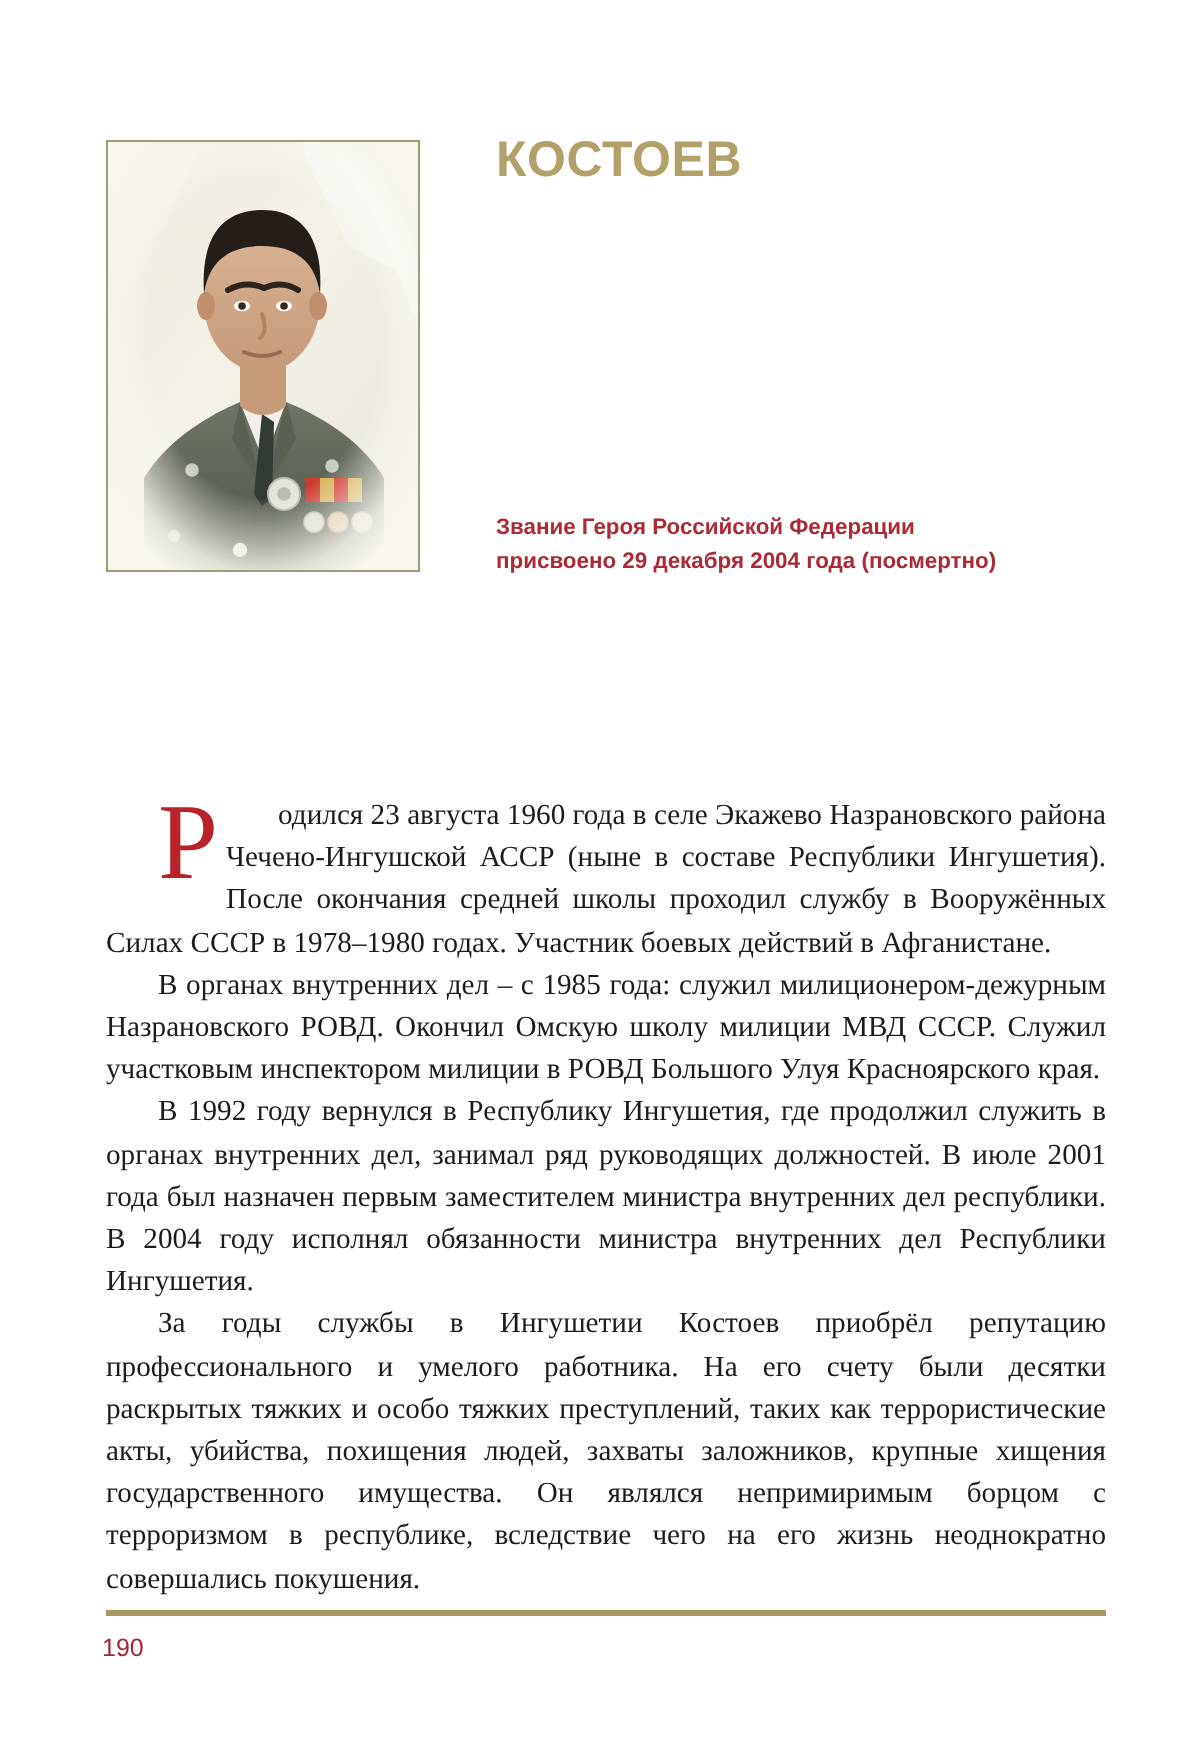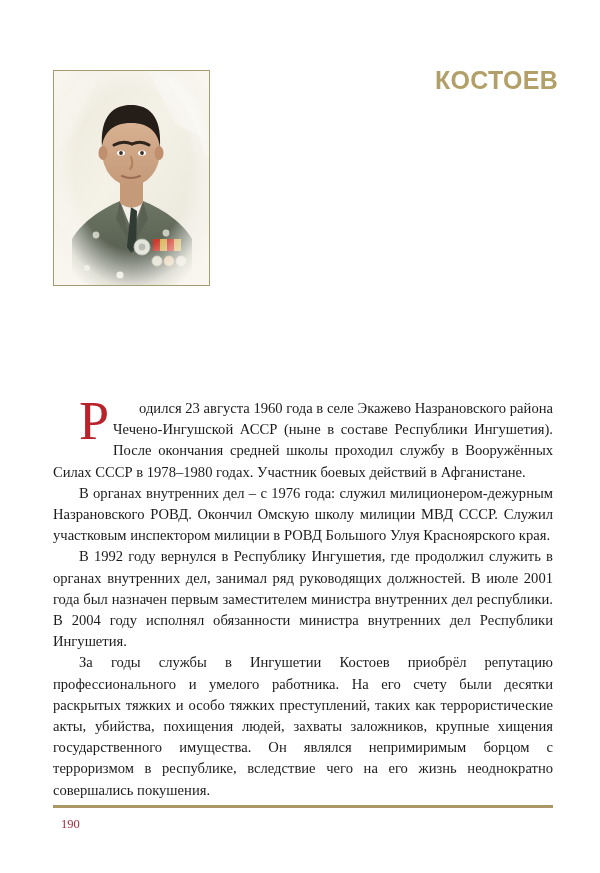--- a/index.html
+++ b/index.html
@@ -15,21 +15,20 @@
     font-family: "Liberation Serif", "DejaVu Serif", serif;
   }
 
   
   #header {
     position: absolute;
     left: 0;
     top: 0;
     width: 600px;
     height: 320px;
-    text-align: right;
   }
 
   
   #photo-frame {
     position: absolute;
     left: 53px;
     top: 70px;
     width: 155px;
     height: 214px;
     border: 1px solid #a39b72;
@@ -109,24 +108,24 @@
   #footer-rule {
     position: absolute;
     left: 53px;
     top: 805px;
     width: 500px;
     height: 3px;
     background: #ab9763;
   }
   #page-number {
     position: absolute;
-    left: 61px;
+    left: 51px;
     top: 816px;
     color: #a4283a;
-    font-family: Liberation Serif, serif;
+    font-family: Liberation Sans, sans-serif;
     font-size: 12.5px;
     line-height: 16px;
   }
 </style>
 </head>
 <body>
 
 <div id="page">
 
   <div id="header">
@@ -204,26 +203,30 @@
         <circle cx="127" cy="190" r="5" fill="#dedad0" stroke="#bdb9af" stroke-width="0.8"></circle>
 
         <rect x="0" y="0" width="155" height="214" fill="url(#vignette)"></rect>
       </svg>
     </div>
 
     <div id="name-block">
       <div class="name-line" id="name-surname">КОСТОЕВ</div>
     </div>
 
+    <div id="award-note">
+      <div class="award-line">Звание Героя Российской Федерации</div>
+      <div class="award-line">присвоено 29 декабря 2004 года (посмертно)</div>
+    </div>
 
   </div>
 
   <div id="article">
     <p id="para-1"><span id="dropcap">Р</span><span>одился 23 августа 1960 года в селе Экажево Назрановского района Чечено-Ингушской АССР (ныне в составе Республики Ингушетия). После окончания средней школы проходил службу в Вооружённых Силах СССР в 1978–1980 годах. Участник боевых действий в Афганистане.</span></p>
-    <p>В органах внутренних дел – с 1976 года: служил милиционером-дежурным Назрановского РОВД. Окончил Омскую школу милиции МВД СССР. Служил участковым инспектором милиции в РОВД Большого Улуя Красноярского края.</p>
+    <p>В органах внутренних дел – с 1985 года: служил милиционером-дежурным Назрановского РОВД. Окончил Омскую школу милиции МВД СССР. Служил участковым инспектором милиции в РОВД Большого Улуя Красноярского края.</p>
     <p>В 1992 году вернулся в Республику Ингушетия, где продолжил служить в органах внутренних дел, занимал ряд руководящих должностей. В июле 2001 года был назначен первым заместителем министра внутренних дел республики. В 2004 году исполнял обязанности министра внутренних дел Республики Ингушетия.</p>
     <p>За годы службы в Ингушетии Костоев приобрёл репутацию профессионального и умелого работника. На его счету были десятки раскрытых тяжких и особо тяжких преступлений, таких как террористические акты, убийства, похищения людей, захваты заложников, крупные хищения государственного имущества. Он являлся непримиримым борцом с терроризмом в республике, вследствие чего на его жизнь неоднократно совершались покушения.</p>
   </div>
 
   <div id="footer-rule"></div>
   <div id="page-number">190</div>
 
 </div>
 
 </body></html>

